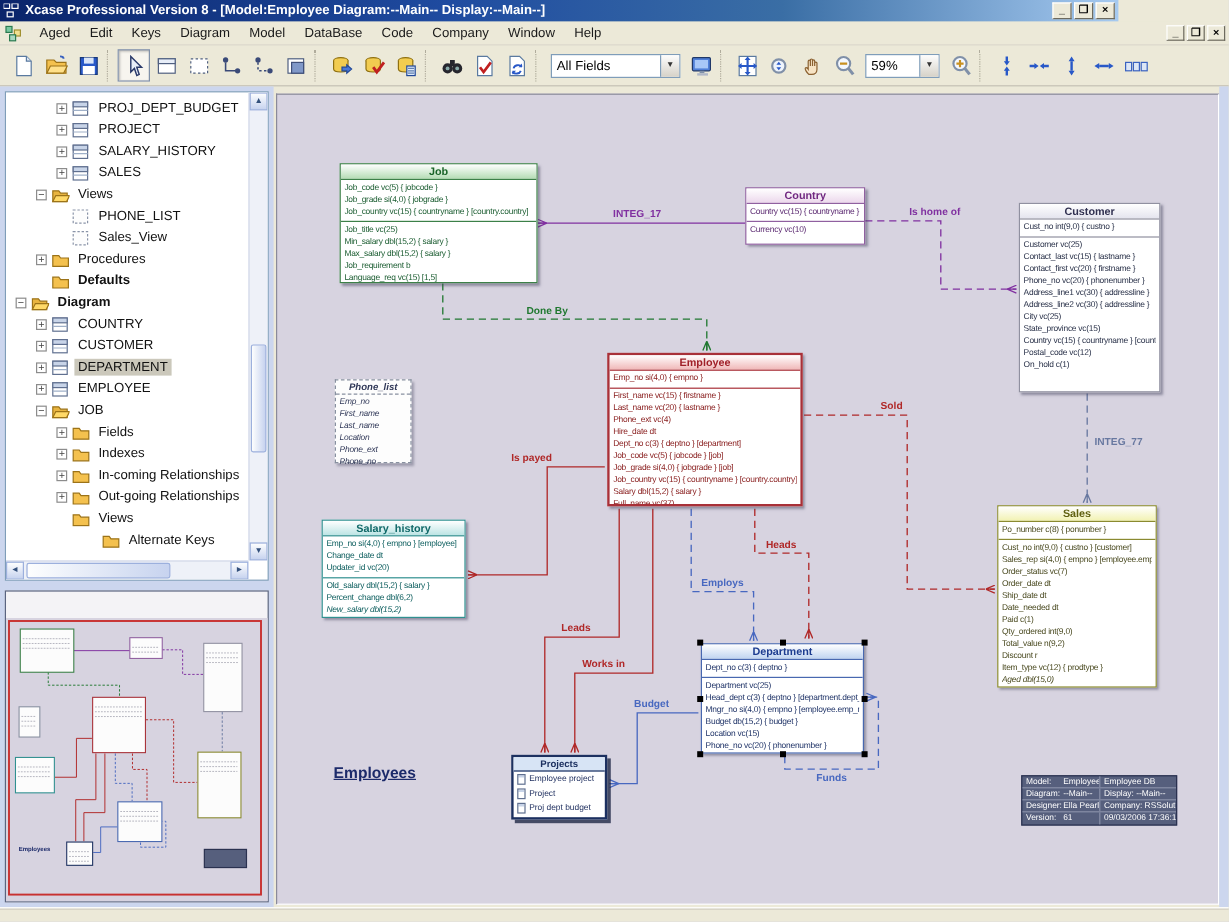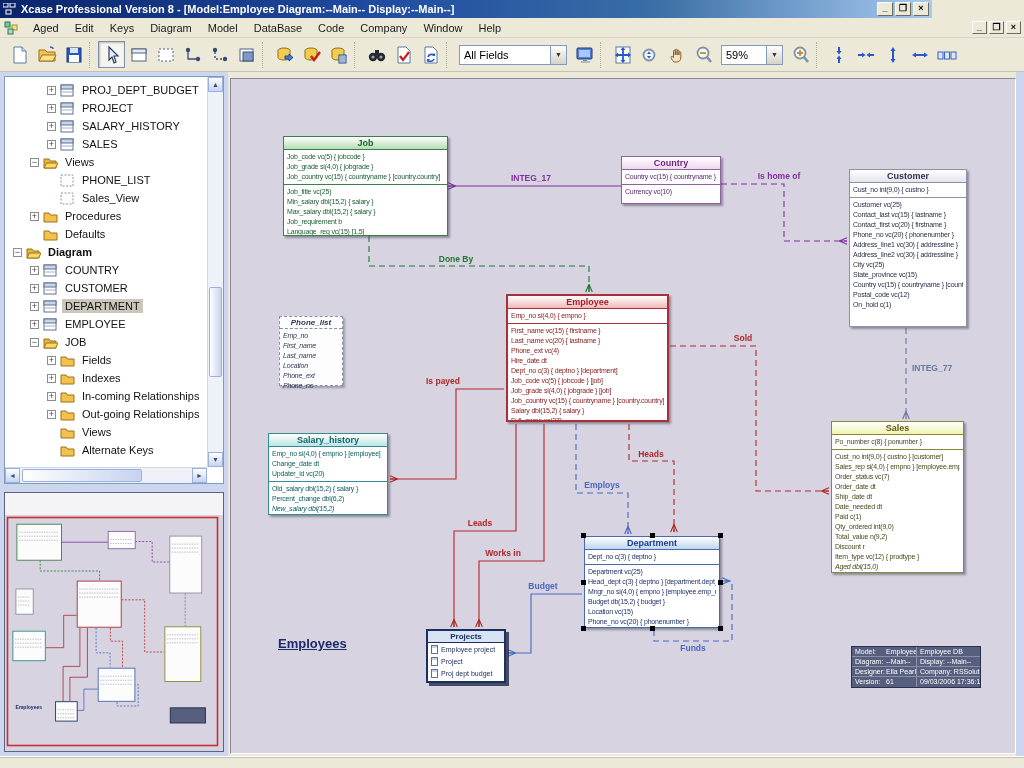--- a/index.html
+++ b/index.html
@@ -384,21 +384,21 @@
               </svg></span>
             <span class="tlabel">Sales_View</span>
           </div>
           <div class="trow" style="padding-left: 25px;">
             <span class="exp">+</span>
             <span class="ticon"><svg width="15" height="13" viewBox="0 0 15 13">
                 <path d="M1 3h5l1.5 2H14v7H1z" fill="#f4c14e" stroke="#9c7318"></path>
               </svg></span>
             <span class="tlabel">Procedures</span>
           </div>
-          <div class="trow" style="padding-left: 25px;">
+          <div class="trow" style="padding-left: 25px; font-weight: bold;">
             <span class="noexp"></span>
             <span class="ticon"><svg width="15" height="13" viewBox="0 0 15 13">
                 <path d="M1 3h5l1.5 2H14v7H1z" fill="#f4c14e" stroke="#9c7318"></path>
               </svg></span>
             <span class="tlabel">Defaults</span>
           </div>
           <div class="trow bold" style="padding-left: 8px;">
             <span class="exp">−</span>
             <span class="ticon"><svg width="15" height="13" viewBox="0 0 15 13">
                 <path d="M1 3h5l1.5 2H13v7H1z" fill="#e8b440" stroke="#9c7318"></path>
@@ -478,21 +478,21 @@
               </svg></span>
             <span class="tlabel">Out-going Relationships</span>
           </div>
           <div class="trow" style="padding-left: 42px;">
             <span class="noexp"></span>
             <span class="ticon"><svg width="15" height="13" viewBox="0 0 15 13">
                 <path d="M1 3h5l1.5 2H14v7H1z" fill="#f4c14e" stroke="#9c7318"></path>
               </svg></span>
             <span class="tlabel">Views</span>
           </div>
-          <div class="trow" style="padding-left: 42px;">
+          <div class="trow" style="padding-left: 42px; justify-content: center;">
             <span class="noexp"></span>
             <span class="ticon"><svg width="15" height="13" viewBox="0 0 15 13">
                 <path d="M1 3h5l1.5 2H14v7H1z" fill="#f4c14e" stroke="#9c7318"></path>
               </svg></span>
             <span class="tlabel">Alternate Keys</span>
           </div>
         </div>
       <div class="sbar-v">
         <div class="sbtn" style="top:0;left:0;">▲</div>
         <div class="sthumb" style="left:1px;width:13px;top:210px;height:90px;"></div>

